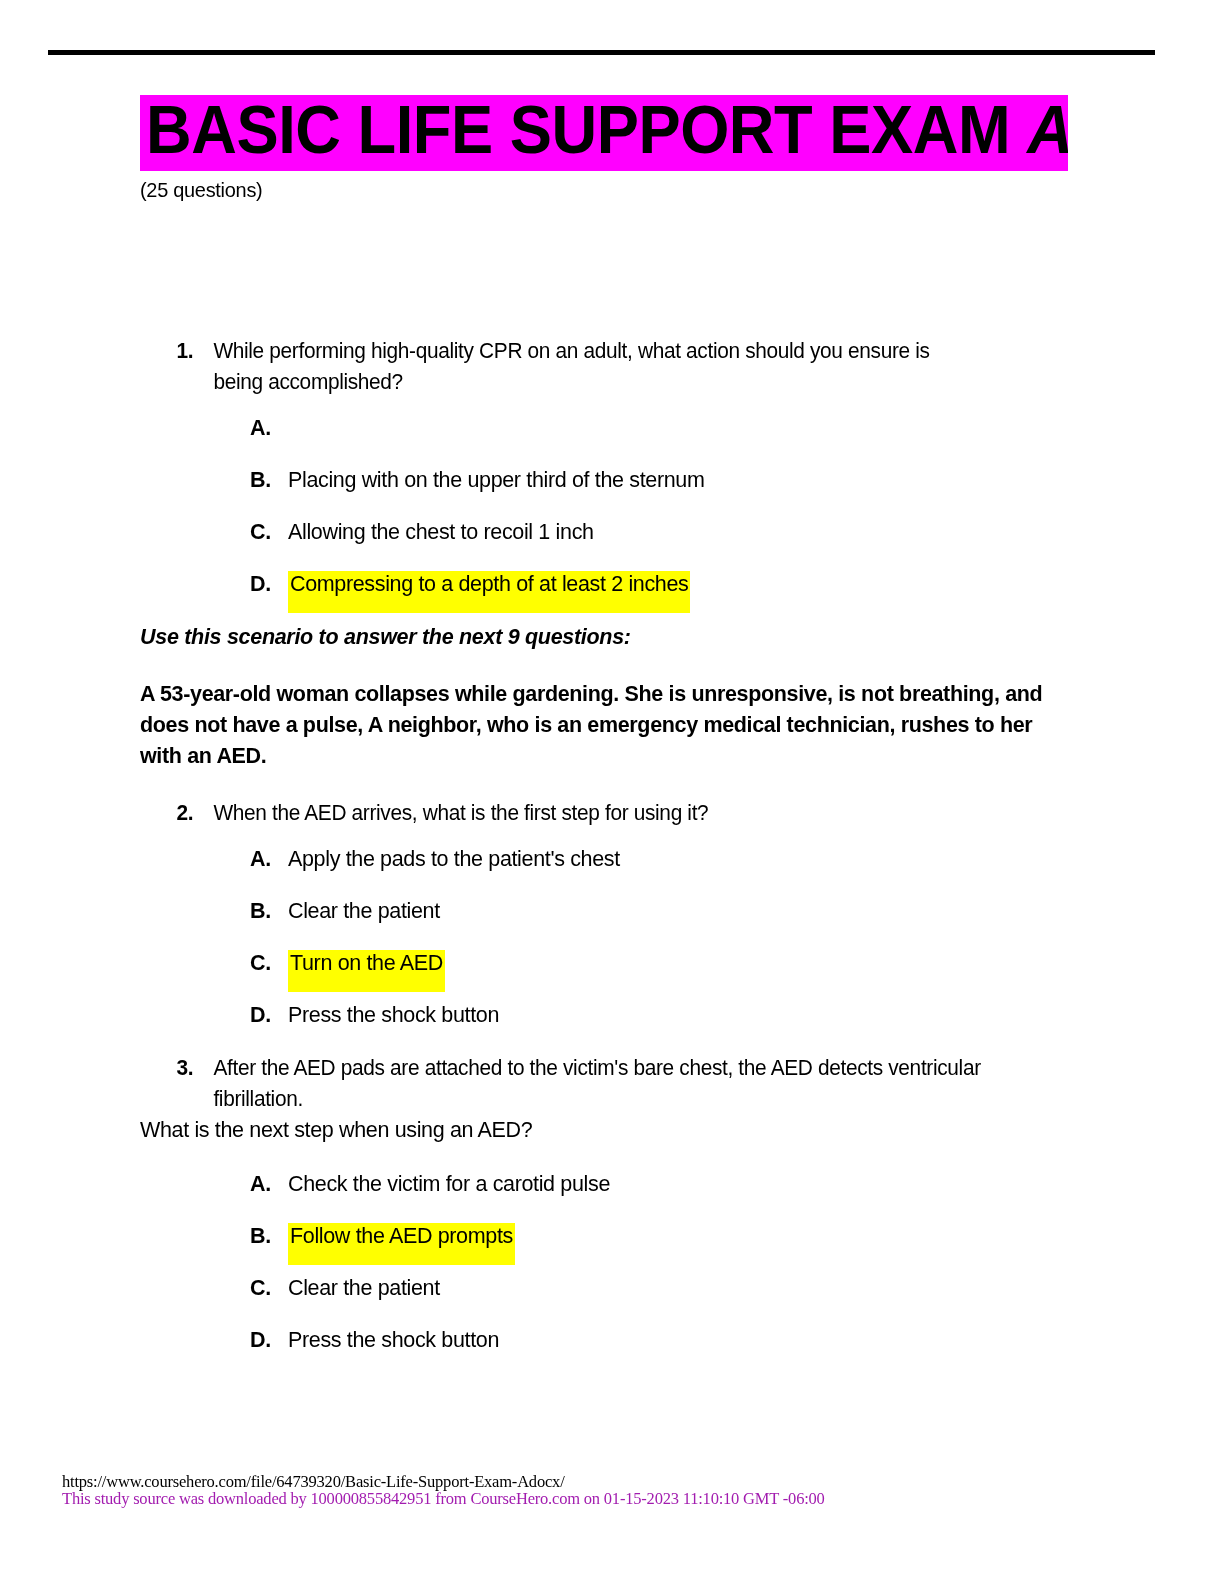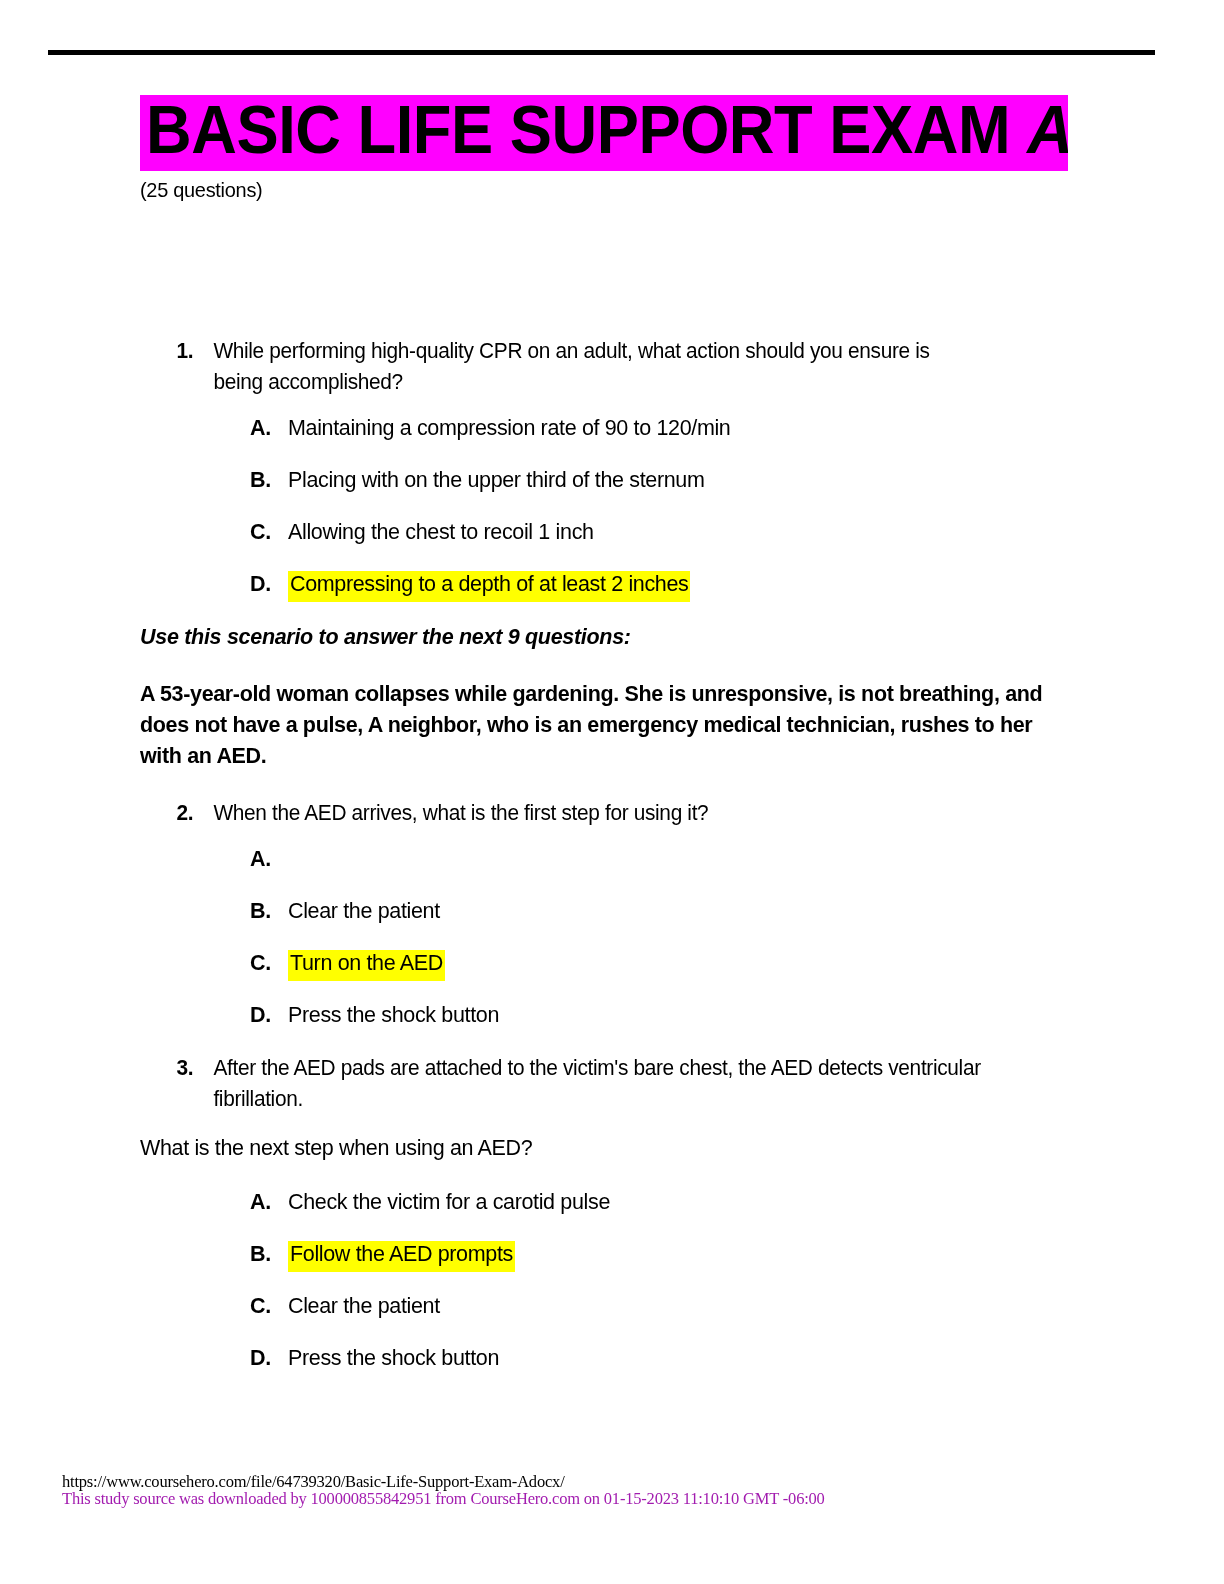--- a/index.html
+++ b/index.html
@@ -118,21 +118,21 @@
     top: 0;
     font-weight: bold;
     font-size: 21.5px;
   }
   .atext {
     display: inline;
     transform-origin: left top;
   }
   .hl {
     background: #FFFF00;
-    padding: 1px 2px 6px 2px;
+    padding: 1px 2px 17px 2px;
     box-decoration-break: clone;
     -webkit-box-decoration-break: clone;
   }
 
   .scenario-lead {
     margin-left: 140px;
     margin-right: 160px;
     margin-top: 22px;
     font-weight: bold;
     font-style: italic;
@@ -149,21 +149,20 @@
     letter-spacing: -0.35px;
     font-weight: bold;
   }
 
   .q3-continued {
     margin-left: 140px;
     margin-right: 200px;
     font-size: 21.5px;
     line-height: 31px;
     letter-spacing: -0.35px;
-    margin-top: 18px;
   }
 
   
   .footer {
     position: absolute;
     left: 62px;
     top: 1489px;
     font-family: "Liberation Serif", serif;
     font-size: 16.5px;
     line-height: 20px;
@@ -199,21 +198,20 @@
   <div class="body-area">
 
     <div class="qblock">
       <div class="qrow">
         <span class="qnum">1.</span>
         <span>While performing high-quality CPR on an adult, what action should you ensure is being accomplished?</span>
       </div>
       <div class="answers">
         <div class="arow">
           <span class="aletter">A.</span>
-          <span class="atext">Maintaining a compression rate of 90 to 120/min</span>
         </div>
         <div class="arow">
           <span class="aletter">B.</span>
           <span class="atext">Placing with on the upper third of the sternum</span>
         </div>
         <div class="arow">
           <span class="aletter">C.</span>
           <span class="atext">Allowing the chest to recoil 1 inch</span>
         </div>
         <div class="arow">
@@ -227,20 +225,21 @@
     <div class="scenario-body">A 53-year-old woman collapses while gardening. She is unresponsive, is not breathing, and does not have a pulse, A neighbor, who is an emergency medical technician, rushes to her with an AED.</div>
 
     <div class="qblock" style="margin-top:26px;">
       <div class="qrow">
         <span class="qnum">2.</span>
         <span>When the AED arrives, what is the first step for using it?</span>
       </div>
       <div class="answers">
         <div class="arow">
           <span class="aletter">A.</span>
+          <span class="atext">Apply the pads to the patient's chest</span>
         </div>
         <div class="arow">
           <span class="aletter">B.</span>
           <span class="atext">Clear the patient</span>
         </div>
         <div class="arow">
           <span class="aletter">C.</span>
           <span class="atext hl">Turn on the AED</span>
         </div>
         <div class="arow">

